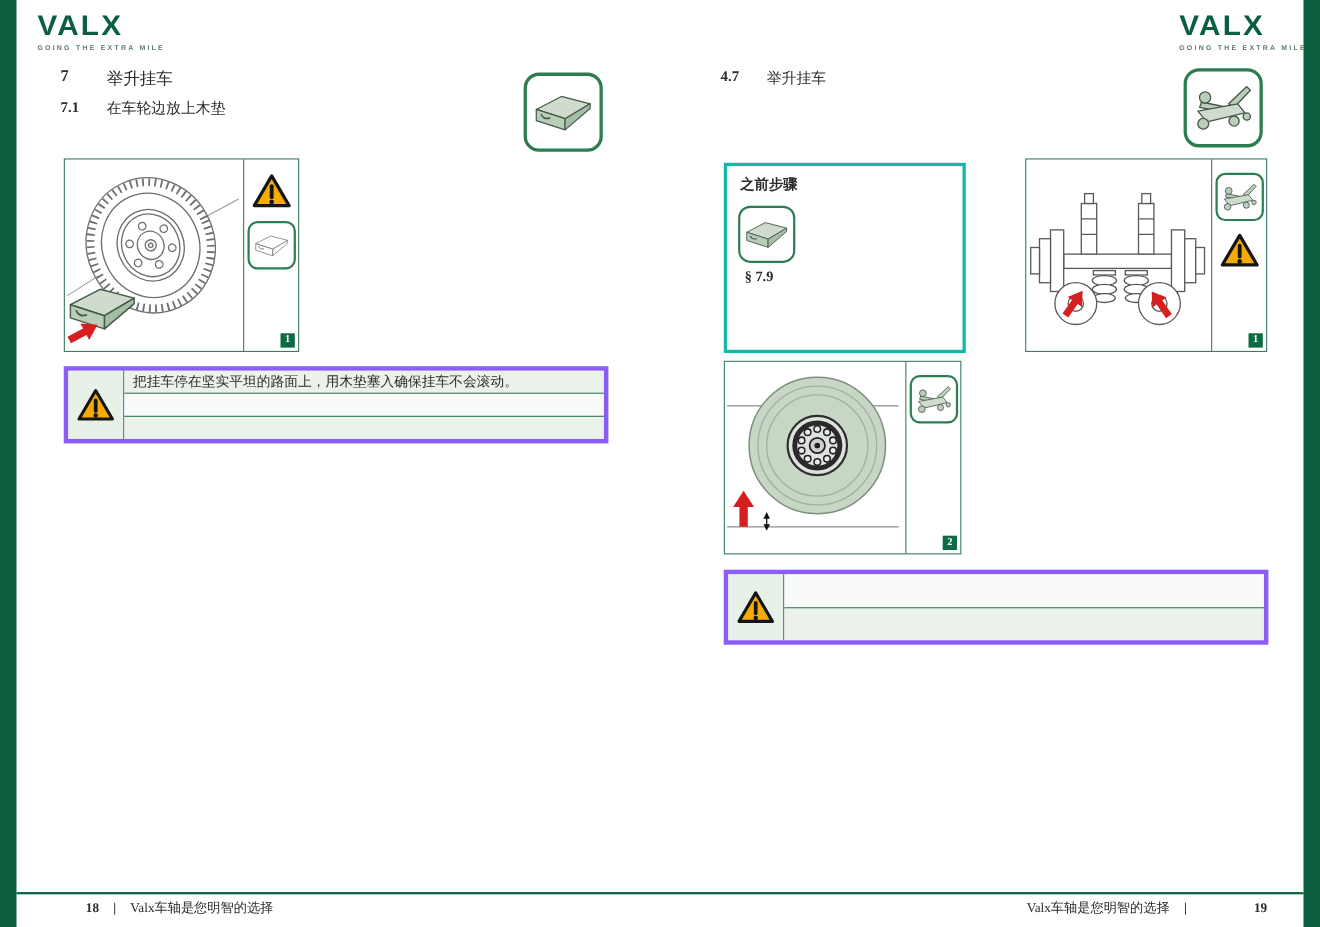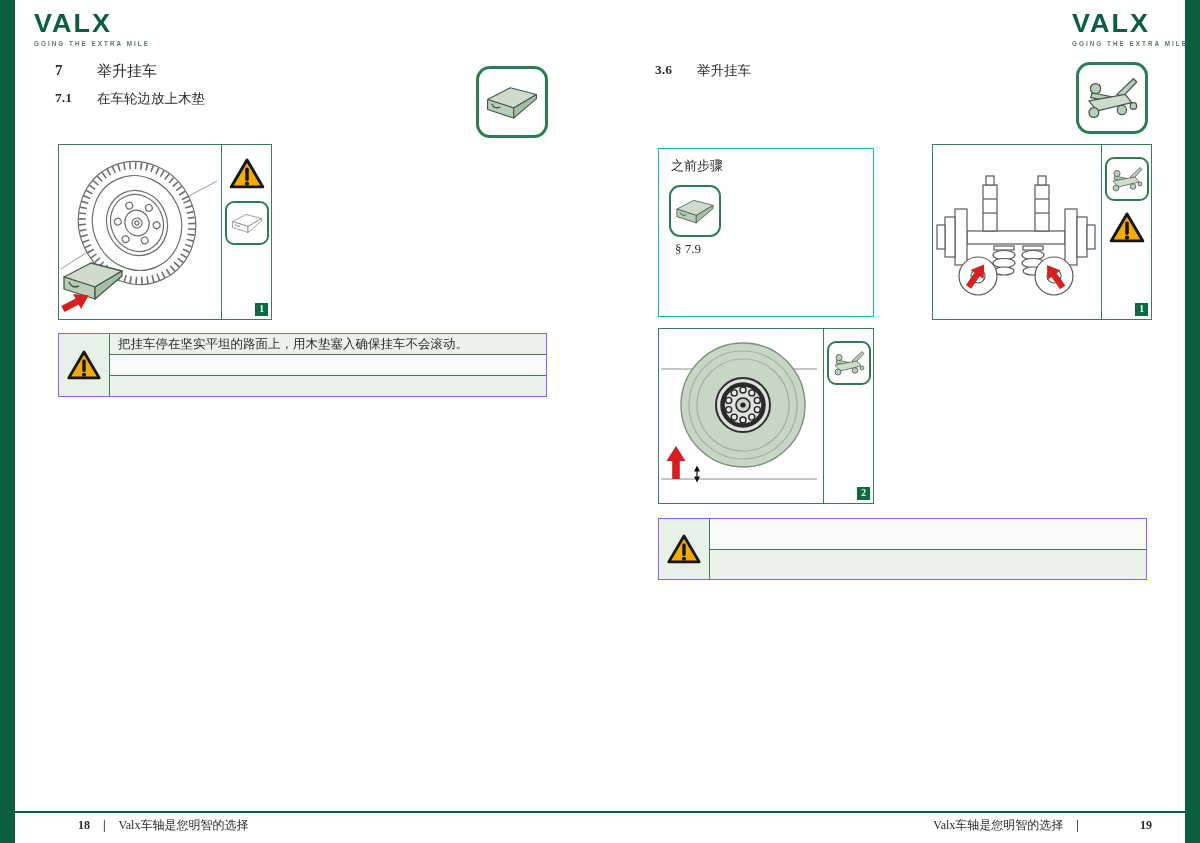--- a/index.html
+++ b/index.html
@@ -33,28 +33,28 @@
   .figure{position:absolute;border:1px solid #3a7d5a;background:#fff;display:flex;}
   .fig-main{flex:1 1 auto;position:relative;overflow:hidden;}
   .fig-divider{width:1px;background:#3a7d5a;flex:0 0 1px;margin:0;}
   .fig-side{flex:0 0 49px;display:flex;flex-direction:column;align-items:center;padding-top:12px;gap:10px;}
   .mini-box{width:40px;height:40px;border:2px solid #2e7d52;border-radius:9px;background:#fff;
     display:flex;align-items:center;justify-content:center;}
   .badge{position:absolute;right:3px;bottom:3px;width:13px;height:13px;background:#0c6b43;color:#fff;
     font-size:9.5px;font-weight:bold;display:flex;align-items:center;justify-content:center;line-height:1;}
 
   
-  .prev-box{position:absolute;border:1px solid #14b8a6;background:#fff;}
+  .prev-box{position:absolute;border:3px solid #14b8a6;background:#fff;font-weight:bold;}
   .prev-title{font-size:13px;margin:8px 0 0 12px;}
   .prev-icon{margin:10px 0 0 10px;width:48px;height:48px;border:2.5px solid #2e7d52;border-radius:11px;
     display:flex;align-items:center;justify-content:center;}
   .prev-ref{font-size:13px;margin:4px 0 0 16px;}
 
   
-  .warn-table{position:absolute;border:1px solid #8b5cf6;display:flex;background:#c4b5fd;}
+  .warn-table{position:absolute;border:4px solid #8b5cf6;display:flex;background:#c4b5fd;}
   .warn-icon-cell{flex:0 0 50px;background:#e8f1e7;border-right:1px solid #3a7d5a;
     display:flex;align-items:center;justify-content:center;}
   .warn-rows{flex:1 1 auto;display:flex;flex-direction:column;}
   .warn-row{flex:1 1 0;display:flex;align-items:center;padding:0 8px;font-size:12.5px;}
   .warn-row + .warn-row{border-top:1px solid #3a7d5a;}
   .warn-row.tint{background:#eaf2e9;}
   .warn-row.lite{background:#f8fbf7;}
 
   
   .footer-line{position:absolute;left:15px;top:811px;width:1170px;border-top:2px solid #0b5f3e;}
@@ -118,21 +118,21 @@
   <span>在车轮边放上木垫</span>
 </div>
 
 <div class="icon-box" style="left:476px;top:66px;">
   <svg class="sym" width="54" height="40" viewBox="0 0 64 46">
       <use href="#sym-wedge"></use>
     </svg>
 </div>
 
 <div class="heading h-sub" style="left:655px;top:62px;">
-  <span class="h-num">3.6</span>
+  <span class="h-num">4.7</span>
   <span>举升挂车</span>
 </div>
 
 <div class="icon-box" style="left:1076px;top:62px;">
   <svg class="sym" width="56" height="45" viewBox="0 0 68 54">
       <use href="#sym-jack"></use>
     </svg>
 </div>
 
 <div class="figure" style="left:58px;top:144px;width:212px;height:174px;">

